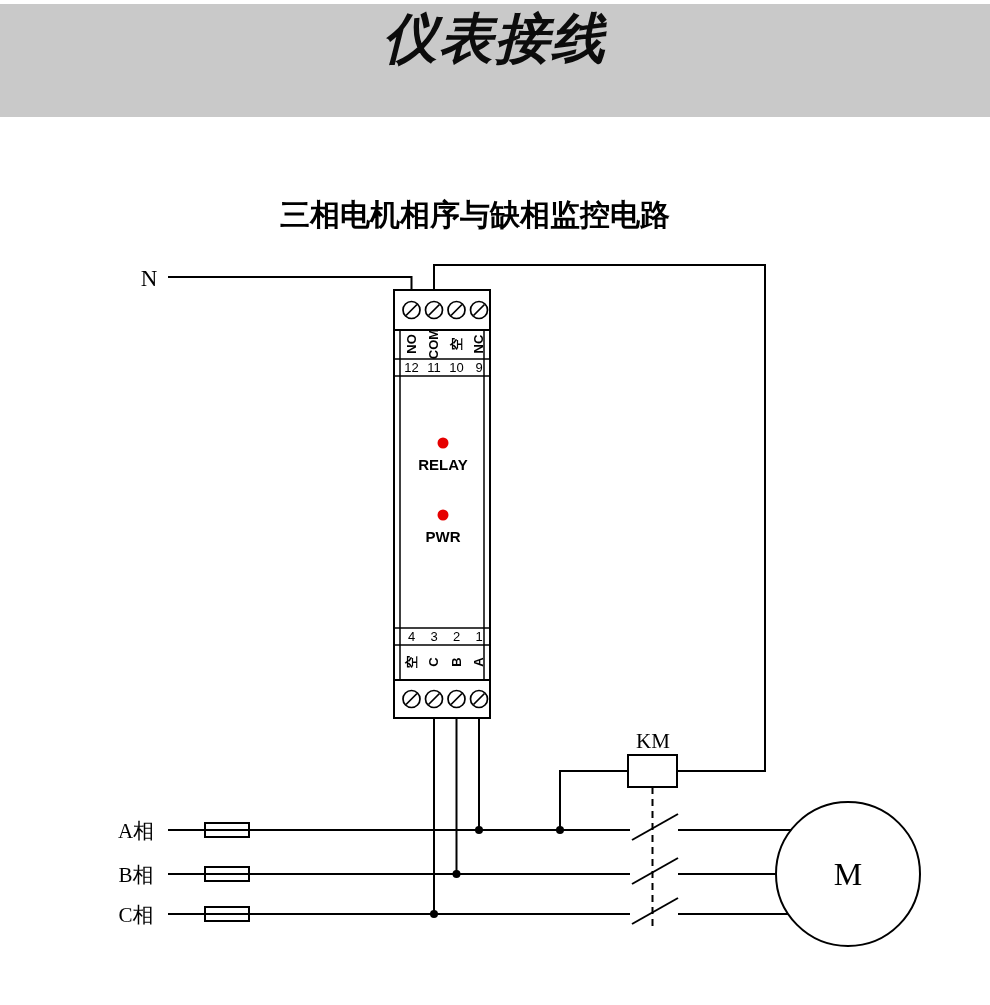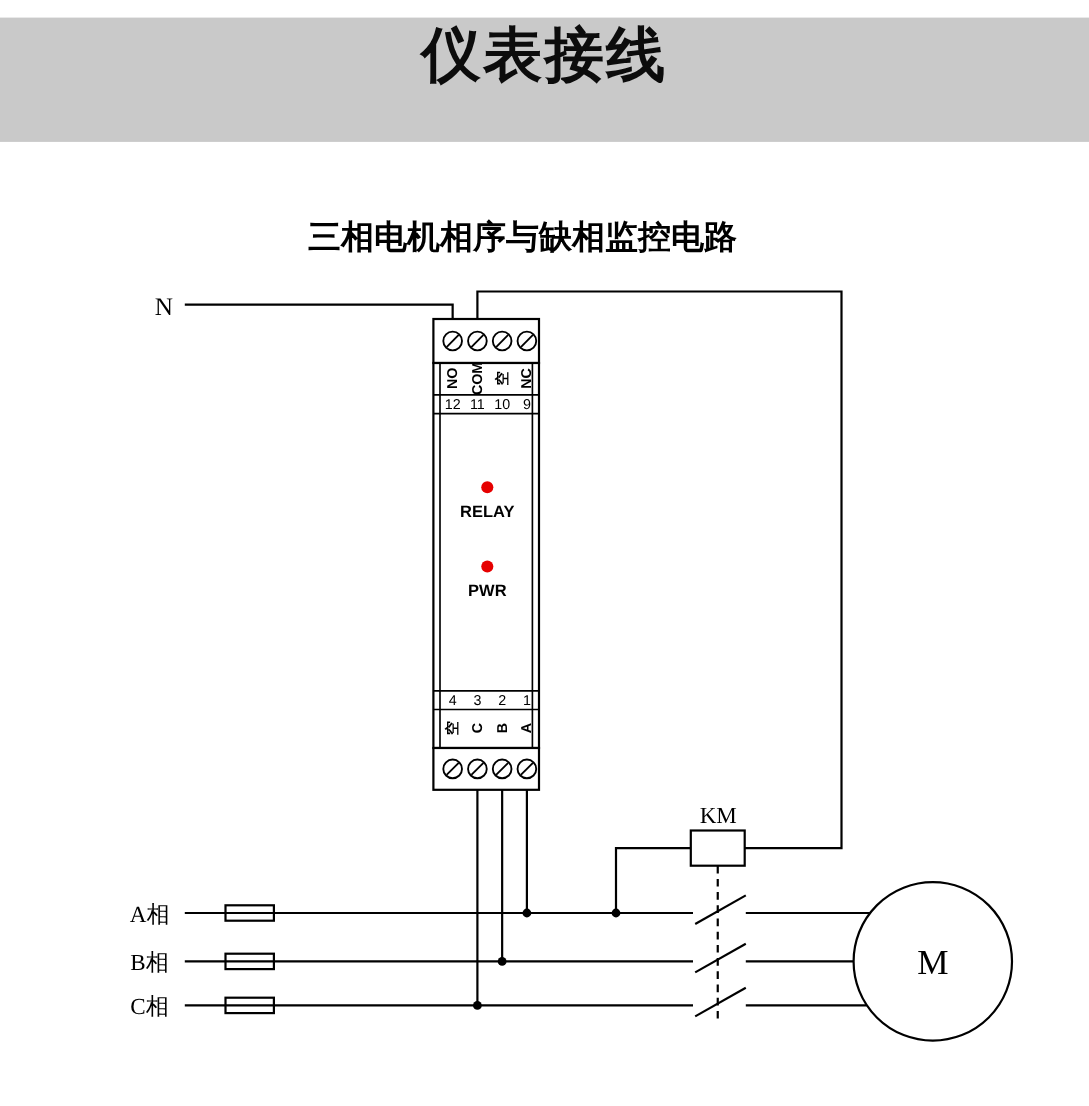--- a/index.html
+++ b/index.html
@@ -1,18 +1,18 @@
 <!DOCTYPE html>
 <html><head>
 <meta charset="utf-8">
 <style>
   html,body{margin:0;padding:0;}
   body{width:990px;height:1005px;background:#ffffff;position:relative;overflow:hidden;
        font-family:"Liberation Sans",sans-serif;}
-  .header{position:absolute;top:16px;left:0;width:990px;height:113px;background:#c9c9c9;text-align:center;}
+  .header{position:absolute;top:4px;left:0;width:990px;height:113px;background:#c9c9c9;text-align:center;font-style:italic;}
   .header-title{padding-top:6px;font-size:54px;font-weight:bold;color:#0c0c0c;line-height:1.05;letter-spacing:2px;}
   .header-subtitle{font-size:20px;color:#262626;margin-top:-11px;letter-spacing:0.5px;}
   .diagram{position:absolute;top:113px;left:0;}
   text{fill:#000;}
   .sans{font-family:"Liberation Sans",sans-serif;}
   .serif{font-family:"Liberation Serif",serif;}
   .wire{stroke:#000;stroke-width:2;fill:none;}
   .thin{stroke:#000;stroke-width:1.5;fill:none;}
   .boxw{stroke:#000;stroke-width:2;fill:#ffffff;}
   .fuse{stroke:#000;stroke-width:2;fill:none;}

